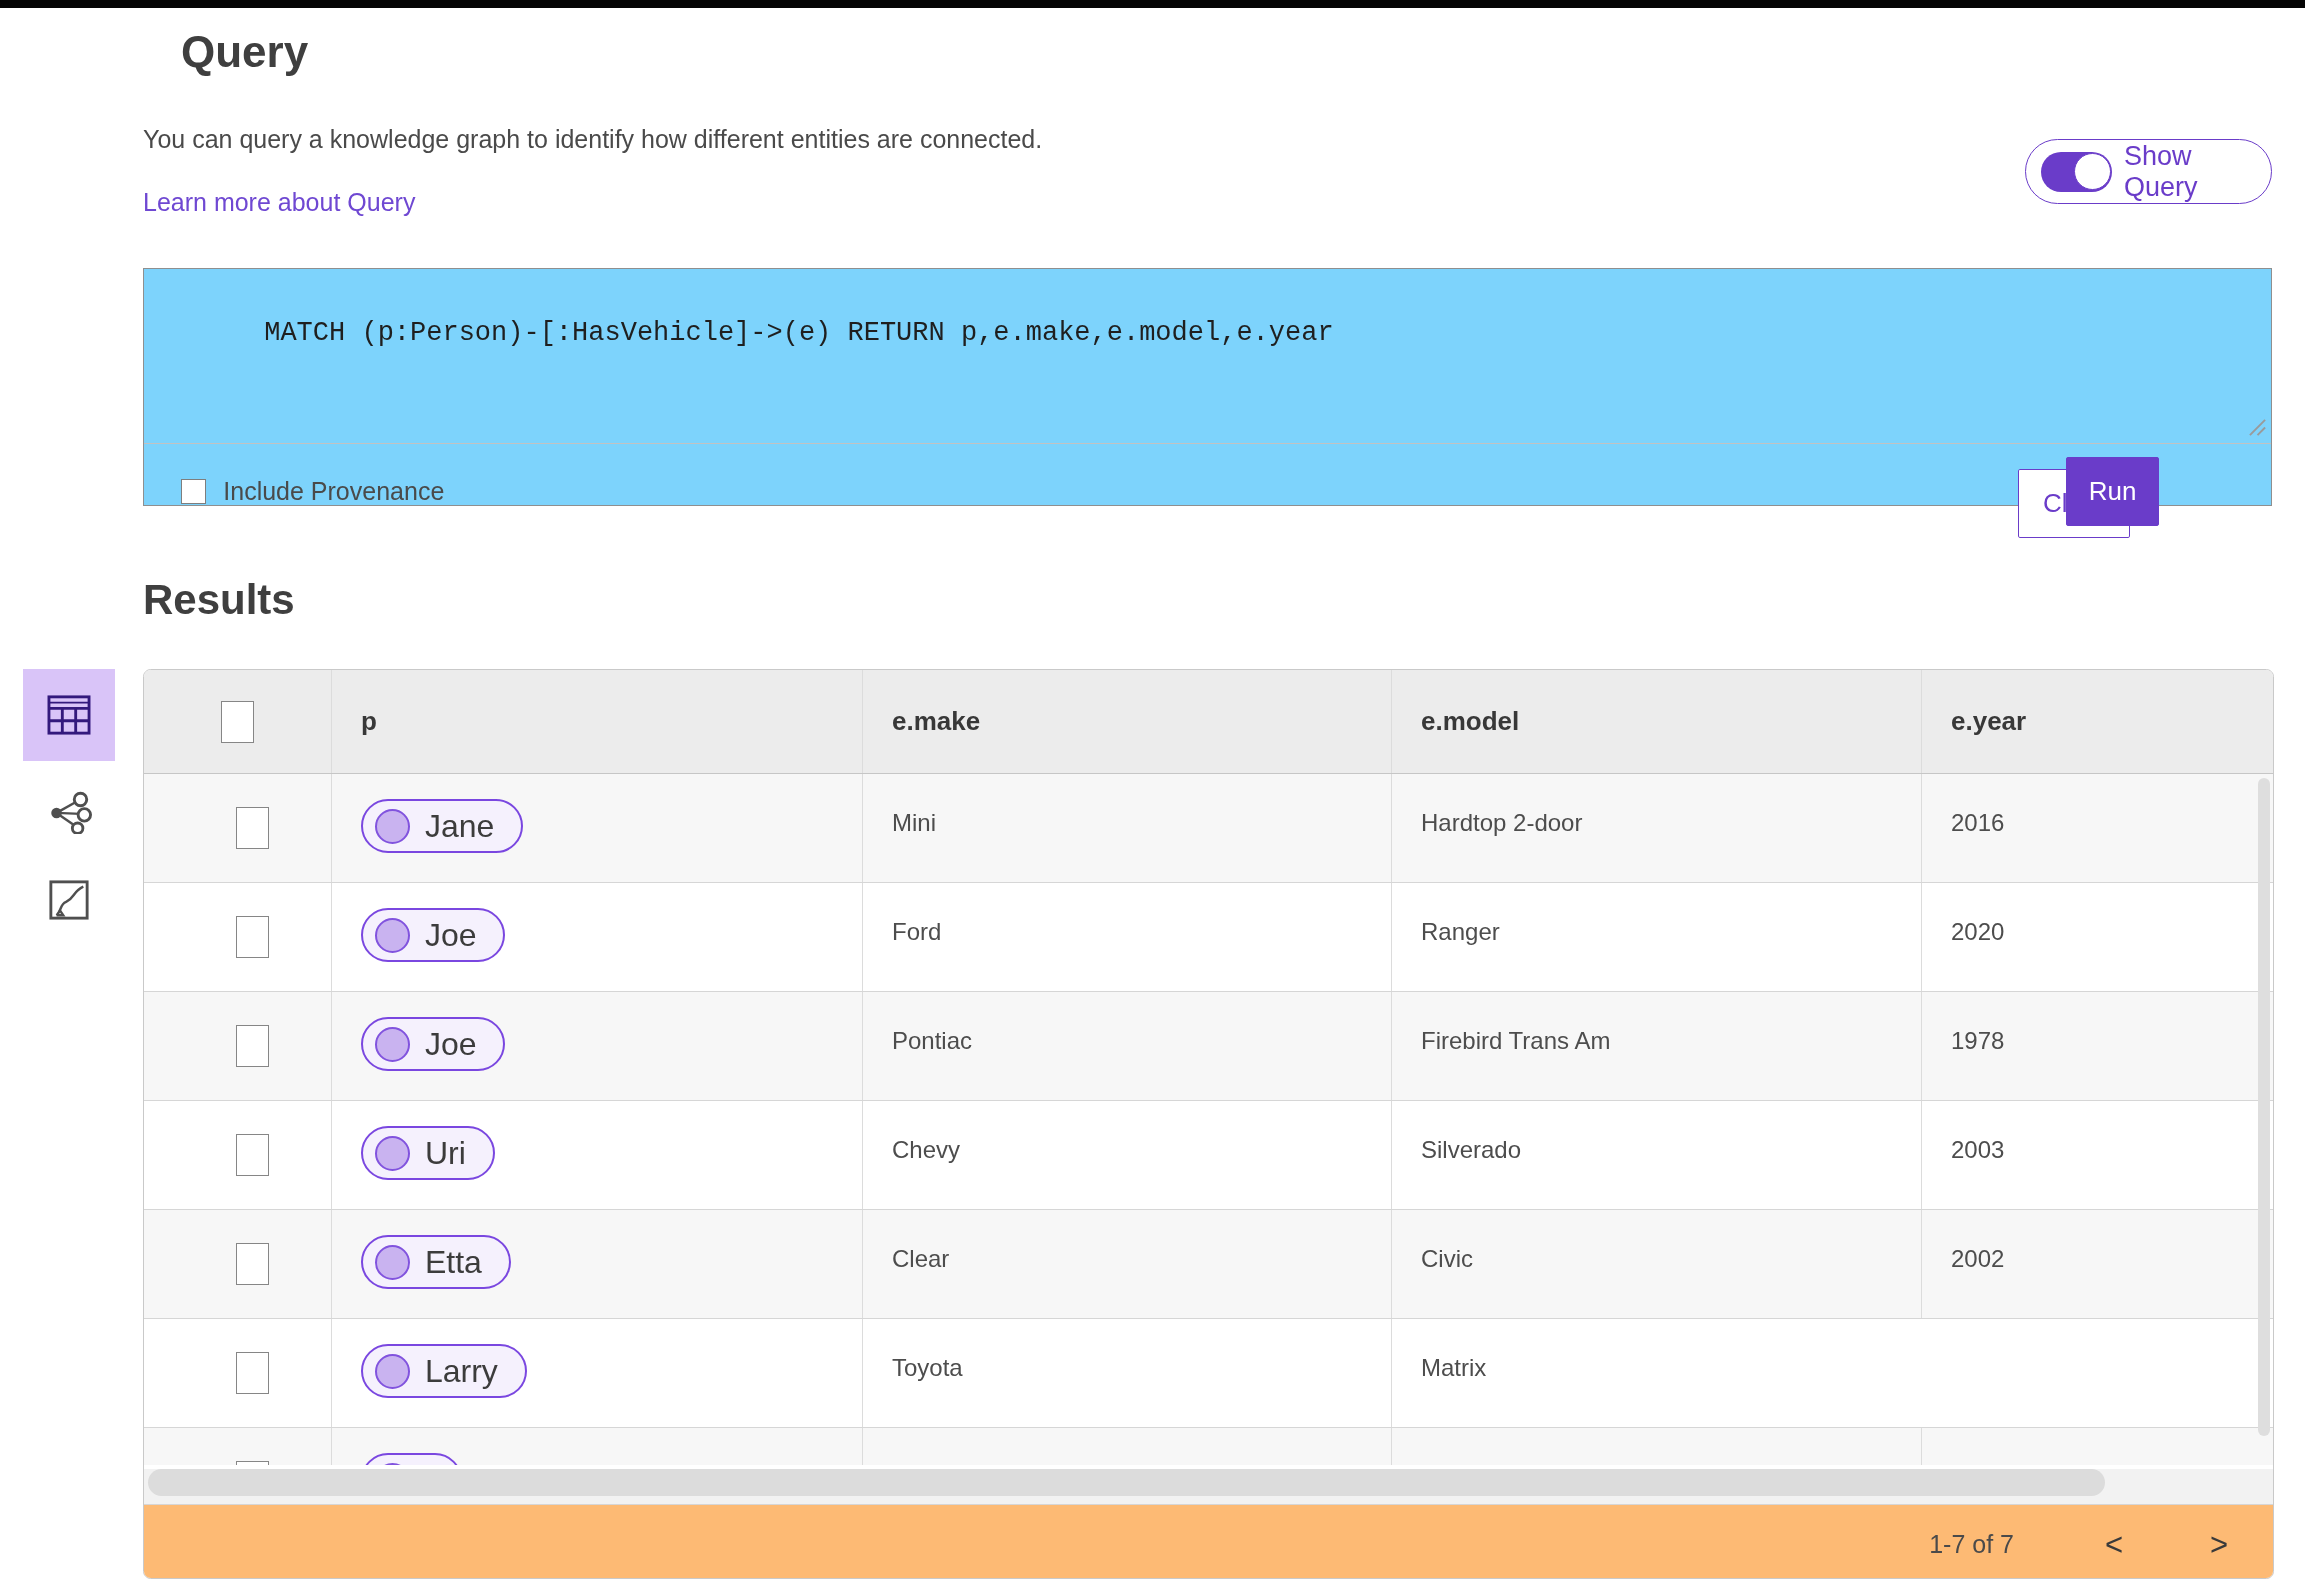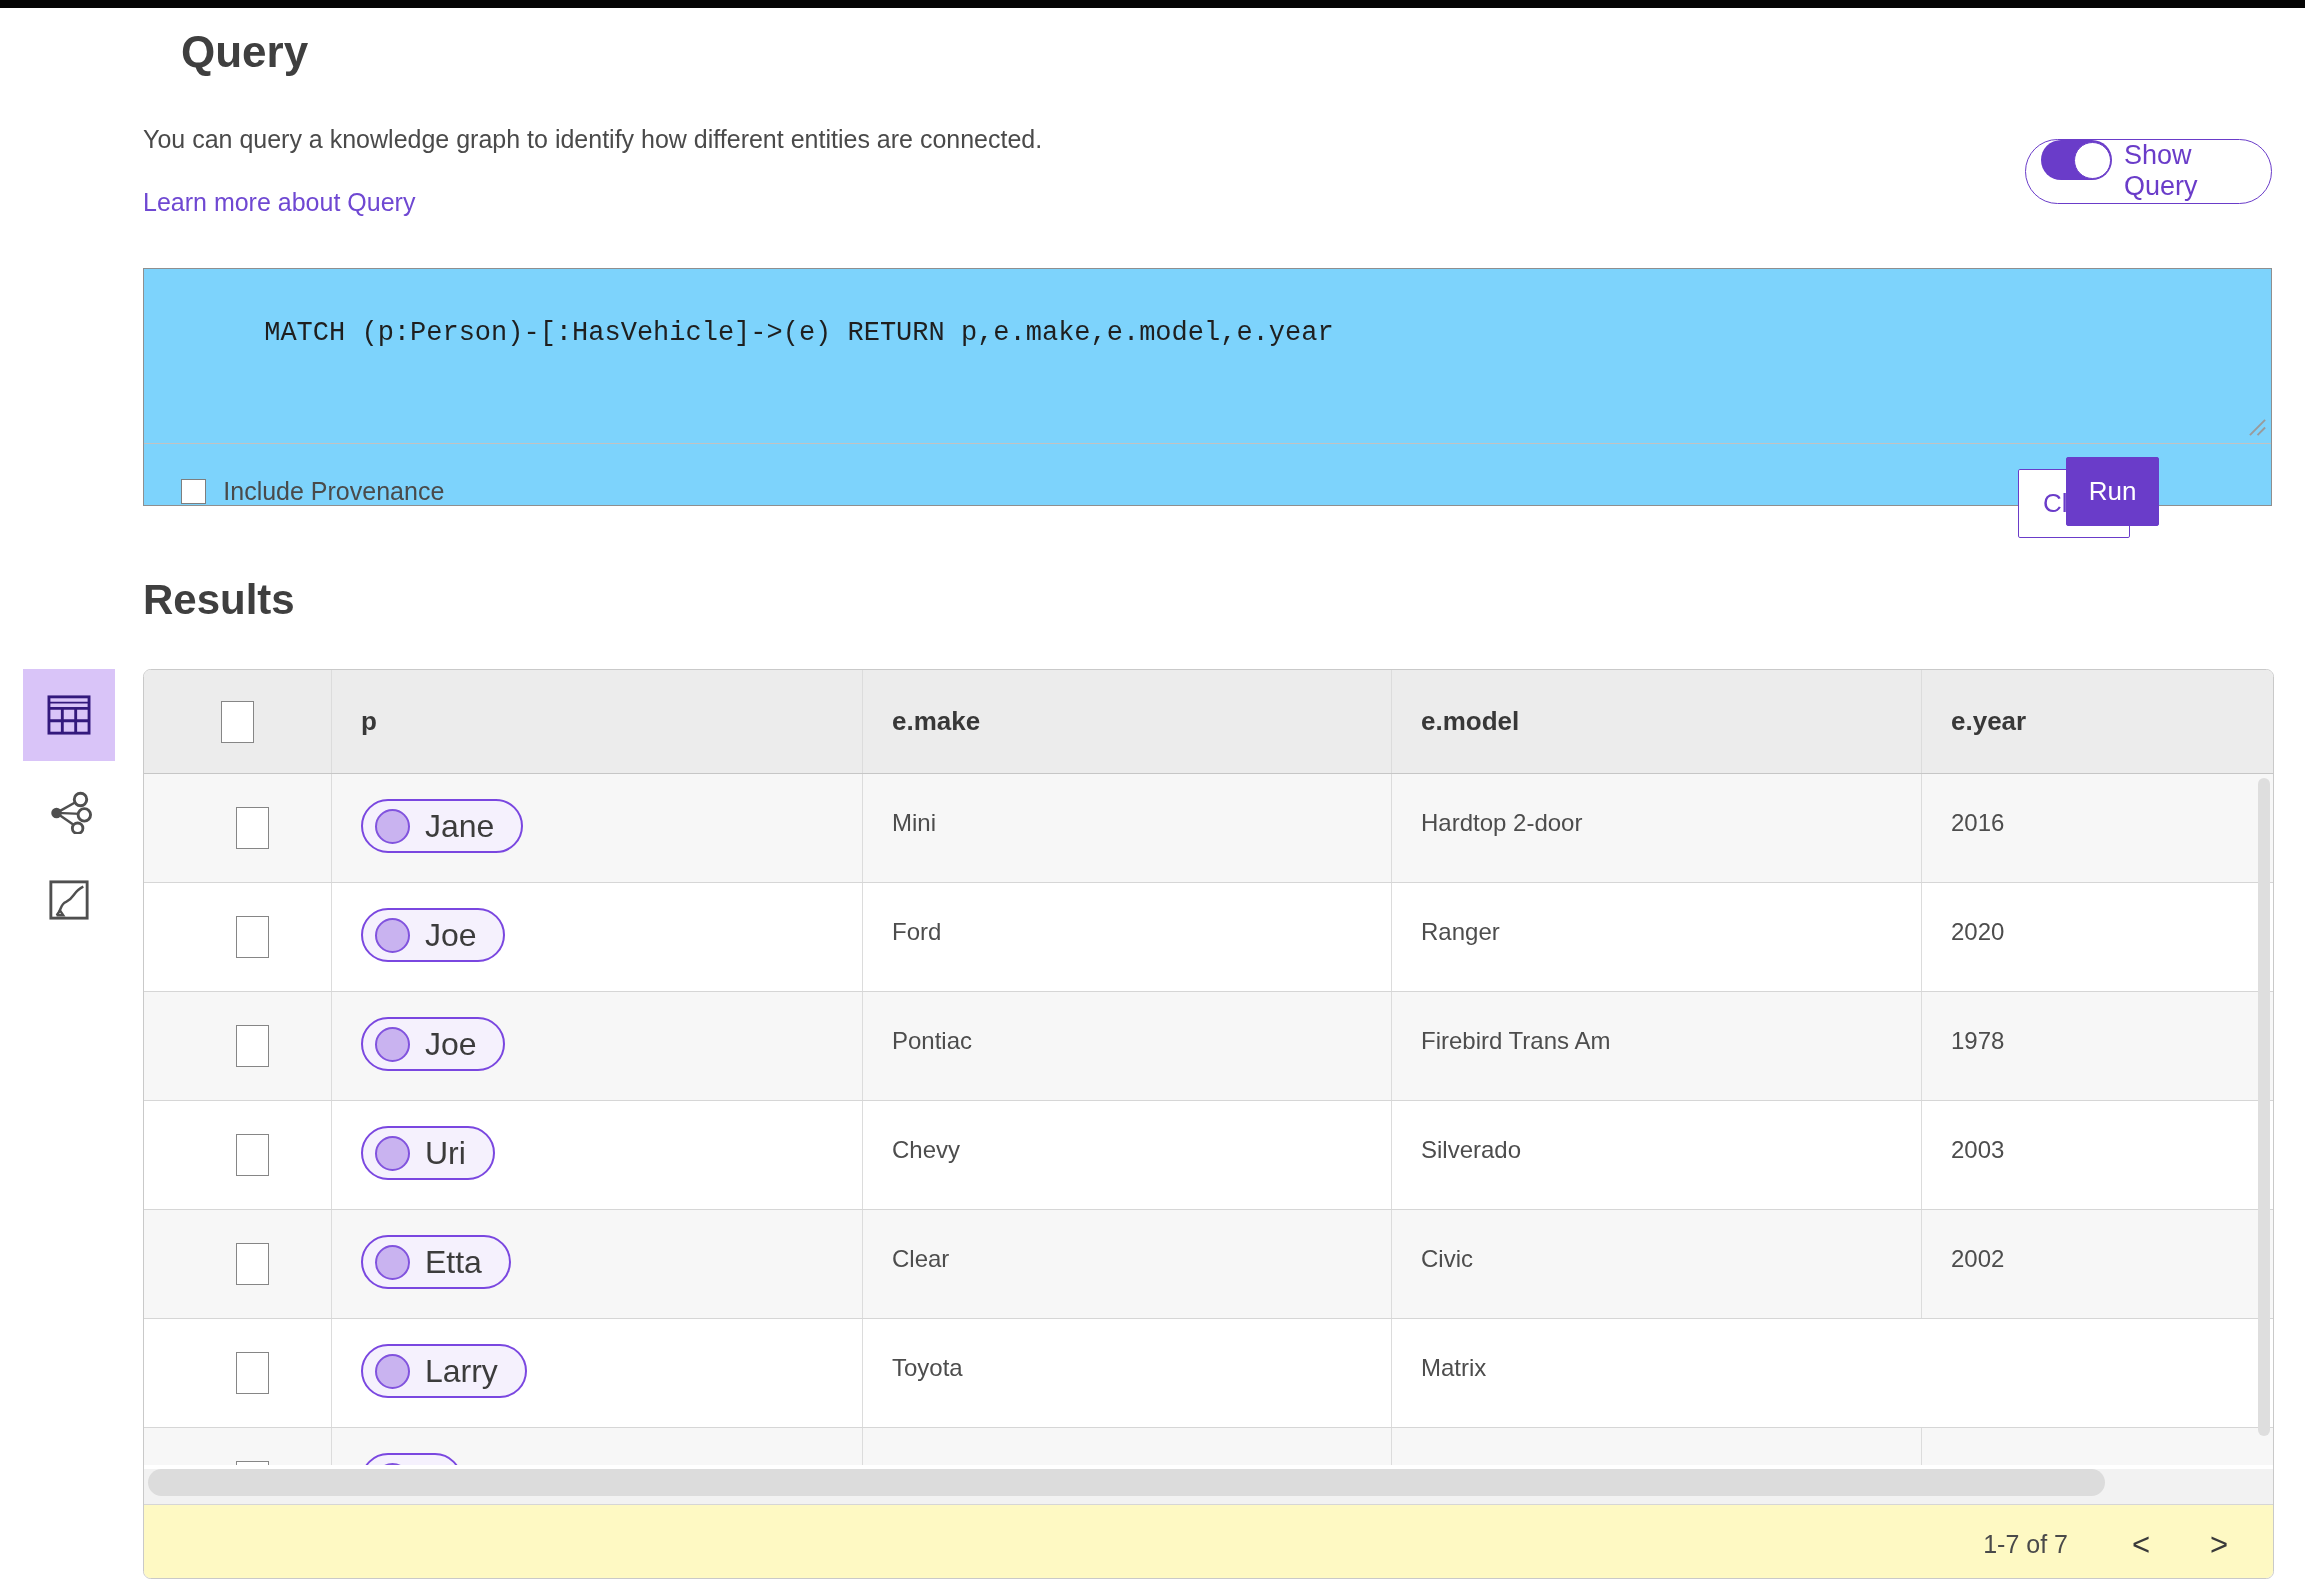--- a/index.html
+++ b/index.html
@@ -9,21 +9,21 @@
 
   .top-strip { position:absolute; left:0; top:0; width:2306px; height:7.7px; background:#050505; }
 
   .h1 { position:absolute; left:143px; top:27px; font-size:44px; font-weight:bold; color:#3f3f3f;margin-left:38px; }
   .desc { position:absolute; left:143px; top:125px; font-size:25px; color:#4a4a4a; }
   .learn { position:absolute; left:143px; top:188px; font-size:25px; color:#6f48d2; cursor:pointer; }
 
   
   .toggle-pill { position:absolute; left:2025px; top:139px; width:247px; height:65px;
     border:1.9px solid #6a3cc9; border-radius:33px; background:#fff;
-    display:flex; align-items:flex-start; padding-left:15.4px; cursor:pointer; }
+    display:flex; align-items:center; padding-left:15.4px; cursor:pointer; }
   .switch { position:relative; width:71px; height:40px; border-radius:20px; background:#6a3cc9; flex:0 0 auto; }
   .knob { position:absolute; right:1.9px; top:1.9px; width:37px; height:37px; border-radius:50%;
     background:#fff; border:1.9px solid #6a3cc9; }
   .toggle-label { margin-left:11.5px; font-size:27px; color:#6a3cc9; }
 
   
   .query-panel { position:absolute; left:143px; top:268px; width:2129px; height:238px;
     border:1.9px solid #8f8f8f; background:#7dd3fc; }
   .query-textarea { position:relative; width:100%; height:175px; border-bottom:1.9px solid #c2c2c2;
     padding:19px 23px; font-family:"Liberation Mono","DejaVu Sans Mono",monospace;
@@ -71,22 +71,22 @@
   .row.partial { height:37px; border-bottom:none; overflow:hidden; }
   .row.partial .pill { padding-right:50px; }
 
   .vscroll-thumb { position:absolute; right:2.9px; top:108px; width:12.5px; height:658px;
     border-radius:6.7px; background:#dedede; cursor:pointer; }
 
   .hscroll { height:35px; background:#f2f2f2; }
   .hscroll-thumb { margin:3.8px 0 0 3.8px; width:1957px; height:27px; border-radius:13.4px;
     background:#dcdcdc; cursor:pointer; }
 
-  .tfoot { height:81px; border-top:1.9px solid #d6d6d6; background:#fef9c3;
-    display:flex; align-items:center; justify-content:flex-end; padding-right:35px; }
+  .tfoot { height:81px; border-top:1.9px solid #d6d6d6; background:#fdba74;
+    display:flex; align-items:center; justify-content:flex-end; padding-right:35px;gap:27px; }
   .page-label { font-size:25px; color:#4a4a4a; }
   .pg-btn { font-size:31px; color:#3a3a3a; cursor:pointer; font-weight:400;
     width:38px; text-align:center; }
   .pg-prev { margin-left:54px; }
   .pg-next { margin-left:40px; }
 </style>
 </head>
 <body>
 
 <div class="page">

